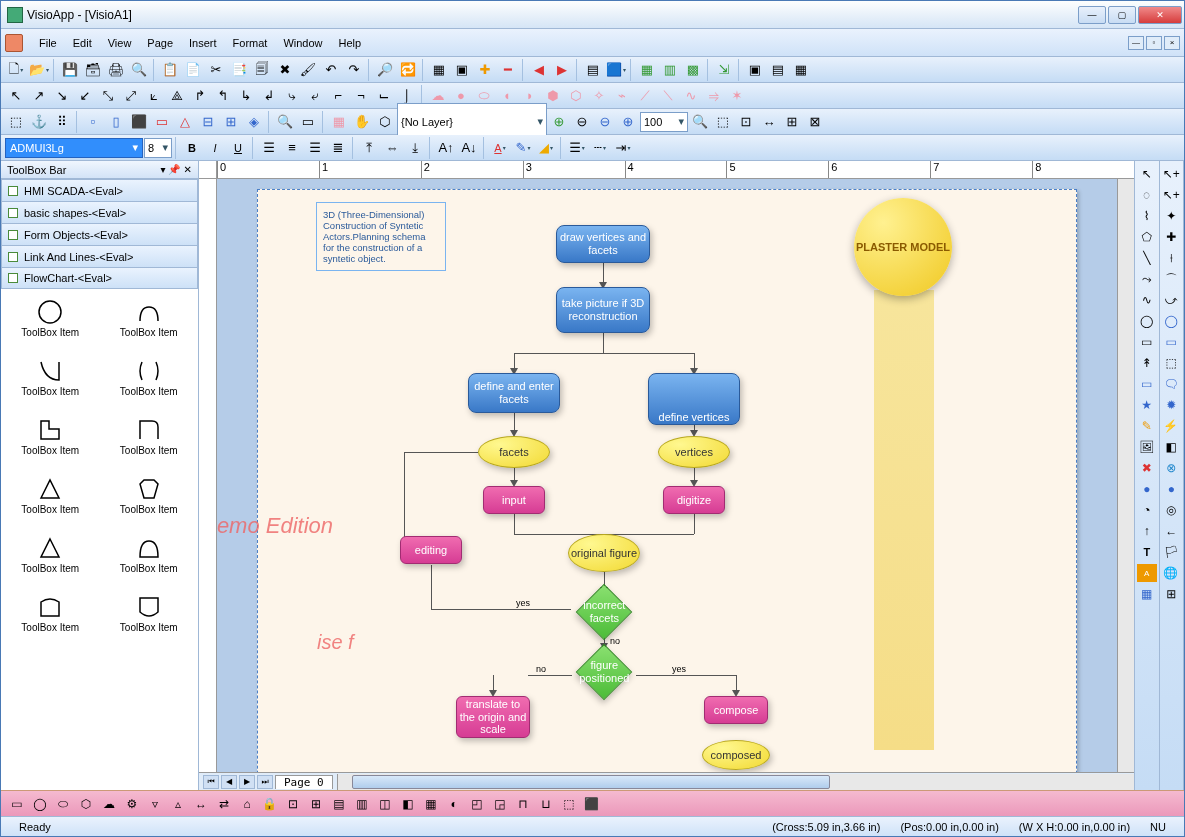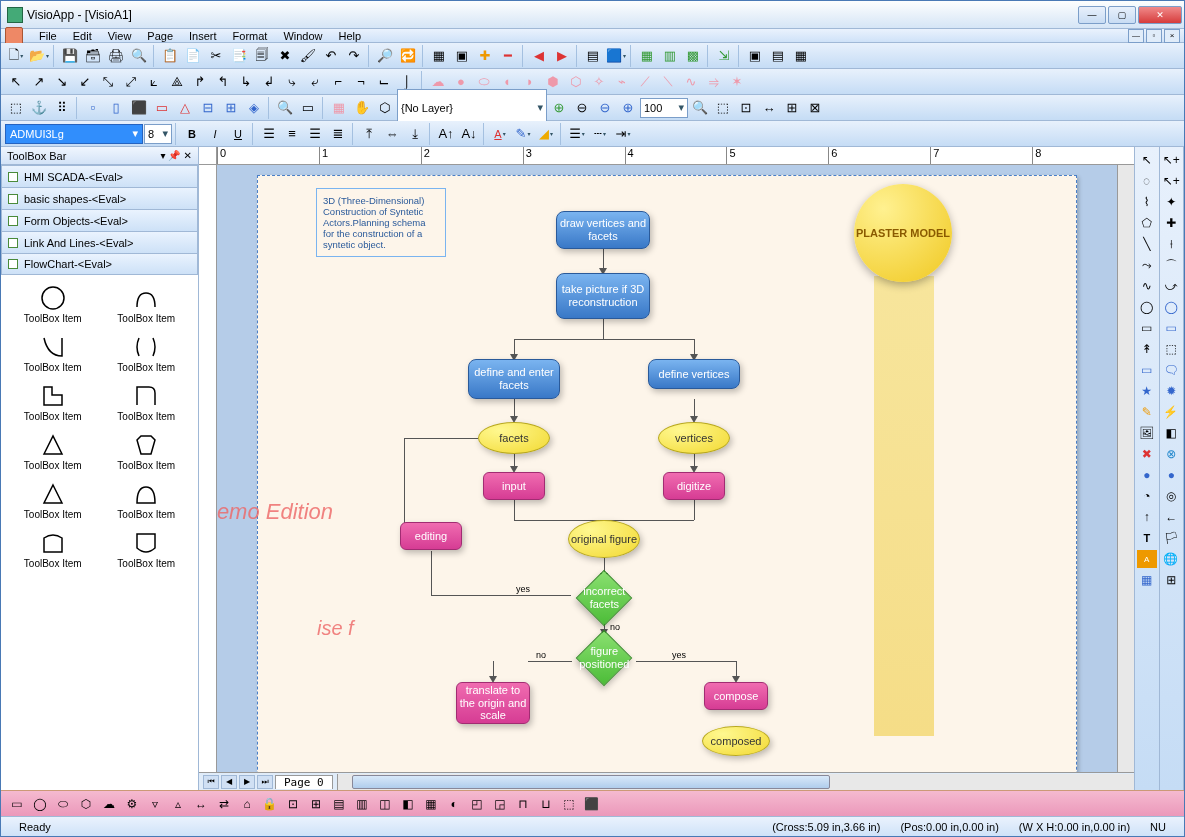--- a/index.html
+++ b/index.html
@@ -7,21 +7,21 @@
 
 
 .window { width: 1185px; height: 837px; border: 1px solid #4979b5; background: #fff; display: flex; flex-direction: column; }
 .titlebar { height: 28px; background: linear-gradient(#fdfefe, #d5e5f6); display: flex; align-items: center; padding: 0 2px; border-bottom: 1px solid #a0b8d6; }
 .titlebar .app-icon { width: 16px; height: 16px; background: #4a7; border: 1px solid #264; margin: 0 4px; }
 .titlebar .title { flex: 1; color: #000; font-size: 12px; }
 .titlebar .winbtns { display: flex; gap: 2px; }
 .titlebar .winbtn { width: 28px; height: 18px; background: linear-gradient(#e8f0fb, #c8dcf3); border: 1px solid #7b9ec9; border-radius: 2px; display: flex; align-items: center; justify-content: center; font-size: 9px; }
 .titlebar .winbtn.close { background: linear-gradient(#f08a8a, #d63c3c); color: #fff; width: 44px; }
 
-.menubar { height: 14px; background: linear-gradient(#eaf2fd, #cfe2f8); display: flex; align-items: center; padding: 0 4px; border-bottom: 1px solid #a0b8d6; }
+.menubar { height: 28px; background: linear-gradient(#eaf2fd, #cfe2f8); display: flex; align-items: center; padding: 0 4px; border-bottom: 1px solid #a0b8d6; }
 .menubar .menuicon { width: 18px; height: 18px; background: #e86; border: 1px solid #a53; border-radius: 2px; margin-right: 8px; }
 .menubar .menu-item { padding: 2px 8px; cursor: default; }
 .menubar .mdi-btns { margin-left: auto; display: flex; gap: 2px; }
 .menubar .mdi-btn { width: 16px; height: 14px; border: 1px solid #7b9ec9; background: #e0ecf9; font-size: 8px; display: flex; align-items: center; justify-content: center; }
 
 .toolbar-row { height: 26px; background: linear-gradient(#e8f1fc, #c5dcf5); display: flex; align-items: center; padding: 0 4px; border-bottom: 1px solid #a0b8d6; gap: 1px; }
 .tool-btn { width: 22px; height: 22px; display: flex; align-items: center; justify-content: center; border: 1px solid transparent; border-radius: 2px; font-size: 13px; cursor: default; }
 .tool-sep { width: 3px; height: 22px; border-left: 1px solid #a4c0e0; margin: 0 2px; }
 .tool-btn.drop::after { content: "▾"; font-size: 6px; margin-left: 1px; color: #356; }
 
@@ -36,21 +36,21 @@
 .size-combo::after { content: "▾"; margin-left: auto; color:#356; }
 
 
 .body-area { flex: 1; display: flex; min-height: 0; }
 .left-panel { width: 198px; background: #e0ecf9; border-right: 1px solid #a0b8d6; display: flex; flex-direction: column; }
 .panel-title { height: 18px; background: linear-gradient(#f0f6fe, #d3e3f7); border-bottom: 1px solid #a0b8d6; display: flex; align-items: center; padding: 0 6px; font-size: 11px; }
 .panel-title .pin { margin-left: auto; font-size: 10px; }
 .cat-btn { height: 22px; background: linear-gradient(#eaf3fe, #cde1f7); border: 1px solid #a0b8d6; border-bottom: none; display: flex; align-items: center; padding: 0 6px; font-size: 11px; cursor: default; }
 .cat-btn .sq { width: 10px; height: 10px; border: 1px solid #4a8b3a; background: #fff; margin-right: 6px; }
 .cat-btn.last { border-bottom: 1px solid #a0b8d6; }
-.shapes-grid { flex: 1; background: #fff; overflow-y: auto; display: grid; grid-template-columns: 1fr 1fr; gap: 2px; padding: 6px; align-content: start; }
+.shapes-grid { flex: 1; background: #fff; overflow-y: auto; display: grid; grid-template-columns: 1fr 1fr; gap: 12px; padding: 6px; align-content: start; }
 .shape-cell { display: flex; flex-direction: column; align-items: center; padding: 4px 0; }
 .shape-icon { width: 34px; height: 26px; margin-bottom: 2px; display: flex; align-items: center; justify-content: center; }
 .shape-lbl { font-size: 10px; text-align: center; line-height: 1.1; }
 
 .canvas-wrap { flex: 1; display: flex; flex-direction: column; background: #b5cce8; }
 .ruler-h { height: 18px; background: #fff; border-bottom: 1px solid #999; font-size: 8px; display: flex; position: relative; margin-left: 18px; }
 .ruler-h .tick { flex: 1; border-left: 1px solid #888; padding-left: 2px; }
 .canvas-row { flex: 1; display: flex; min-height: 0; }
 .ruler-v { width: 18px; background: #fff; border-right: 1px solid #999; }
 .canvas-scroll { flex: 1; overflow: auto; background: #b5cce8; position: relative; }
@@ -481,21 +481,21 @@
 
             <div class="node blue" style="left:298px; top:35px; width:94px; height:38px;">
                 <span>draw vertices and facets</span>
               </div>
             <div class="node blue" style="left:298px; top:97px; width:94px; height:46px;">
                 <span>take picture if 3D reconstruction</span>
               </div>
             <div class="node blue" style="left:210px; top:183px; width:92px; height:40px;">
                 <span>define and enter facets</span>
               </div>
-            <div class="node blue" style="left:390px; top:183px; width:92px; height:30px;">
+            <div class="node blue" style="left:390px; top:183px; width:92px; height:52px;align-items:flex-end;">
                 <span>define vertices</span>
               </div>
             <div class="node yellow-ell" style="left:220px; top:246px; width:72px; height:32px;">
                 <span>facets</span>
               </div>
             <div class="node yellow-ell" style="left:400px; top:246px; width:72px; height:32px;">
                 <span>vertices</span>
               </div>
             <div class="node pink" style="left:225px; top:296px; width:62px; height:28px;">
                 <span>input</span>

